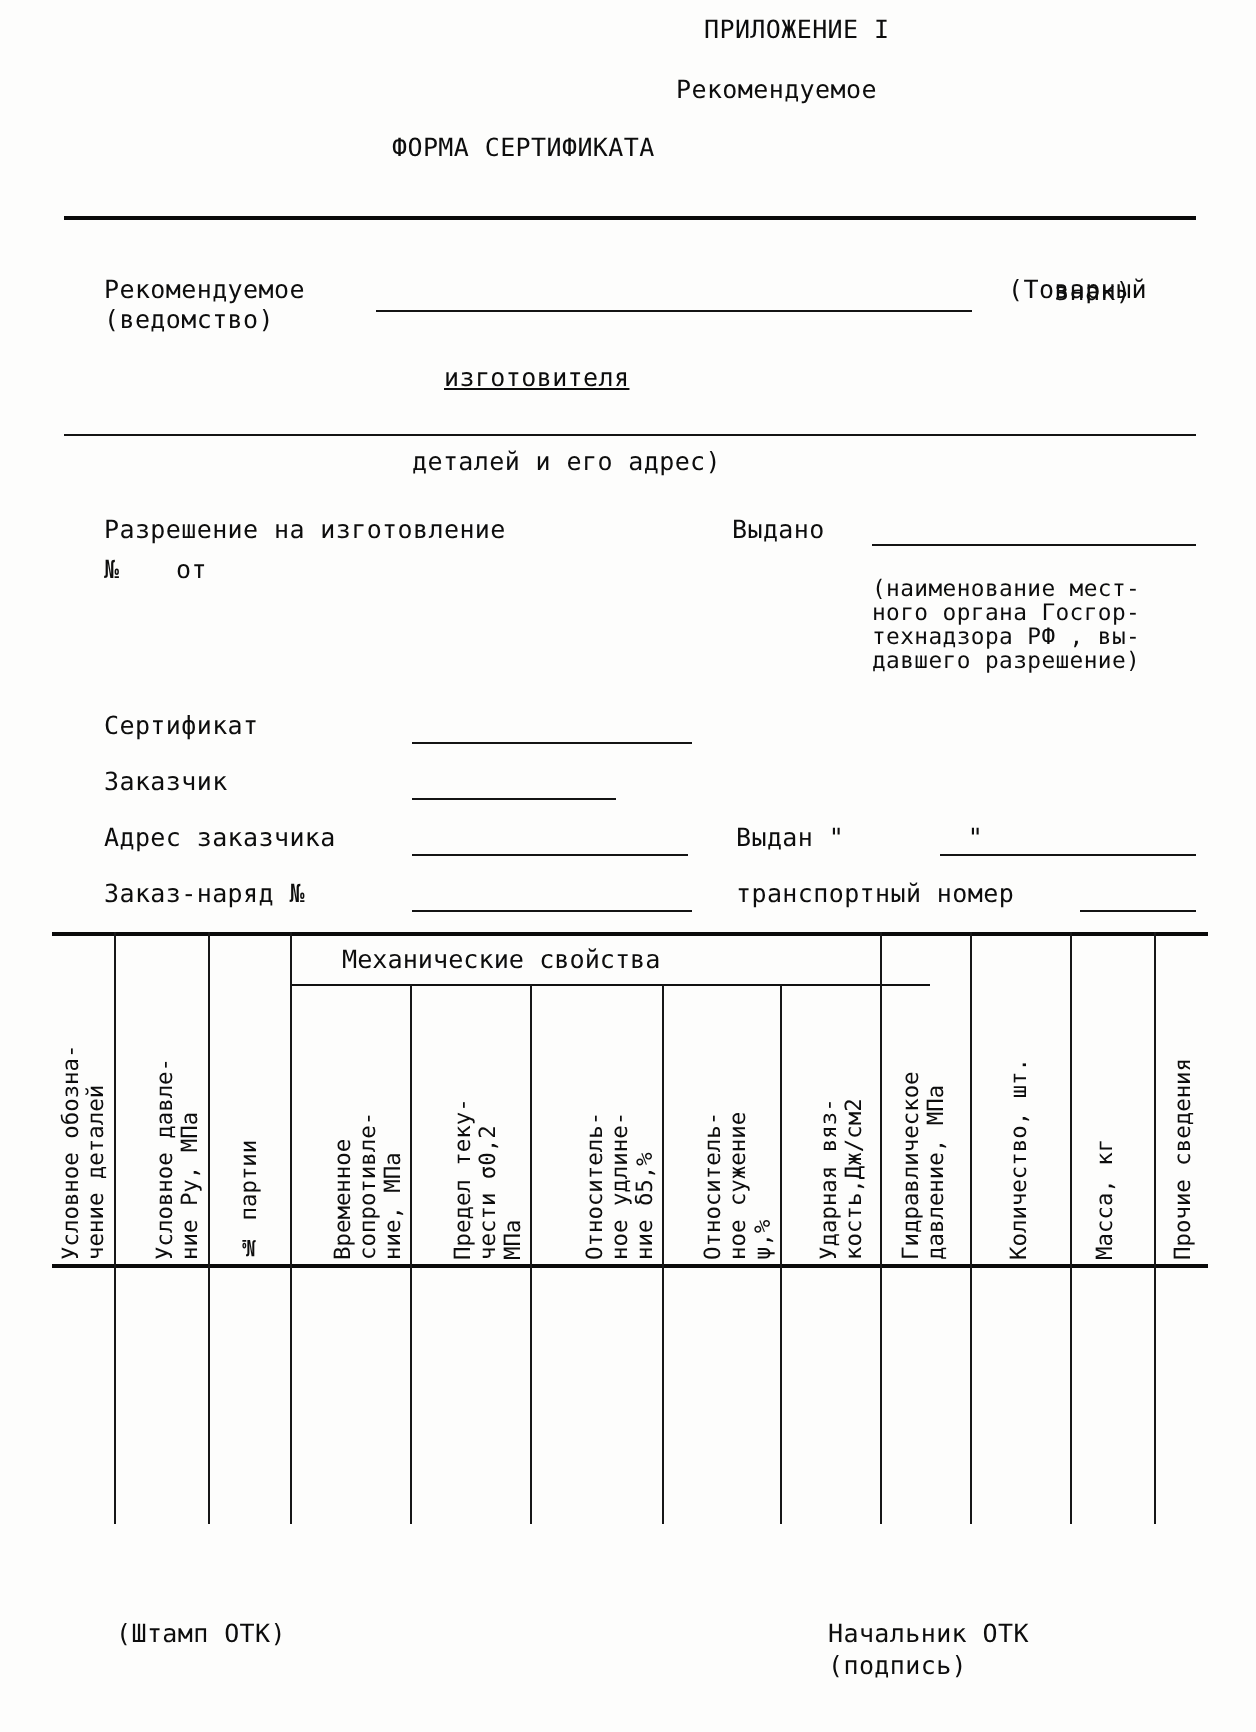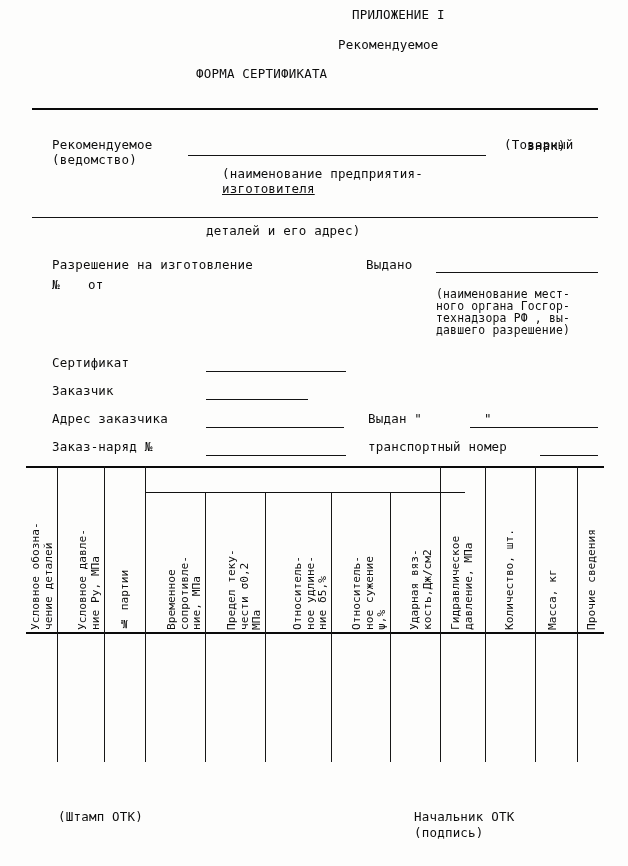--- a/index.html
+++ b/index.html
@@ -88,21 +88,20 @@
   <div class="rule thick" style="left:32px; top:108px; width:566px;"></div>
 
   <div class="txt lbl" style="left:52px; top:138px;">Рекомендуемое</div>
   <div class="txt lbl" style="left:52px; top:153px;">(ведомство)</div>
 
   <div class="rule" style="left:188px; top:155px; width:298px;"></div>
 
   <div class="txt lbl" style="left:504px; top:138px;">(Товарный</div>
   <div class="txt lbl" style="left:527px; top:139px;">знак)</div>
 
-  <div class="txt lbl" style="left:222px; top:167px;">(наименование предприятия-</div>
   <div class="txt lbl" style="left:222px; top:182px;text-decoration:underline;">изготовителя</div>
 
   <div class="rule" style="left:32px; top:217px; width:566px;"></div>
 
   <div class="txt lbl" style="left:52px; top:258px;">Разрешение на изготовление</div>
 
   <div class="txt lbl" style="left:206px; top:224px;">деталей и его адрес)</div>
   <div class="txt lbl" style="left:52px; top:278px;">№</div>
   <div class="txt lbl" style="left:88px; top:278px;">от</div>
 
@@ -130,20 +129,21 @@
   <div class="rule" style="left:206px; top:455px; width:140px;"></div>
 
   <div class="txt lbl" style="left:368px; top:440px;">транспортный номер</div>
   <div class="rule" style="left:540px; top:455px; width:58px;"></div>
 
   <div id="tbl">
 
     <div class="hline" style="top:0; height:2px; background:#0a0a0a;"></div>
     <div class="hline" style="top:166px; height:2px; background:#0a0a0a;"></div>
 
+    <div class="grouphead" style="left:145px; top:6px;">Механические свойства</div>
     <div class="hline" style="left:119px; right:139px; top:26px;"></div>
 
     <div class="vline" style="left:31px;  height:296px;"></div>
     <div class="vline" style="left:78px;  height:296px;"></div>
     <div class="vline" style="left:119px; height:296px;"></div>
     <div class="vline" style="left:179px; top:26px; height:270px;"></div>
     <div class="vline" style="left:239px; top:26px; height:270px;"></div>
     <div class="vline" style="left:305px; top:26px; height:270px;"></div>
     <div class="vline" style="left:364px; top:26px; height:270px;"></div>
     <div class="vline" style="left:414px; height:296px;"></div>

